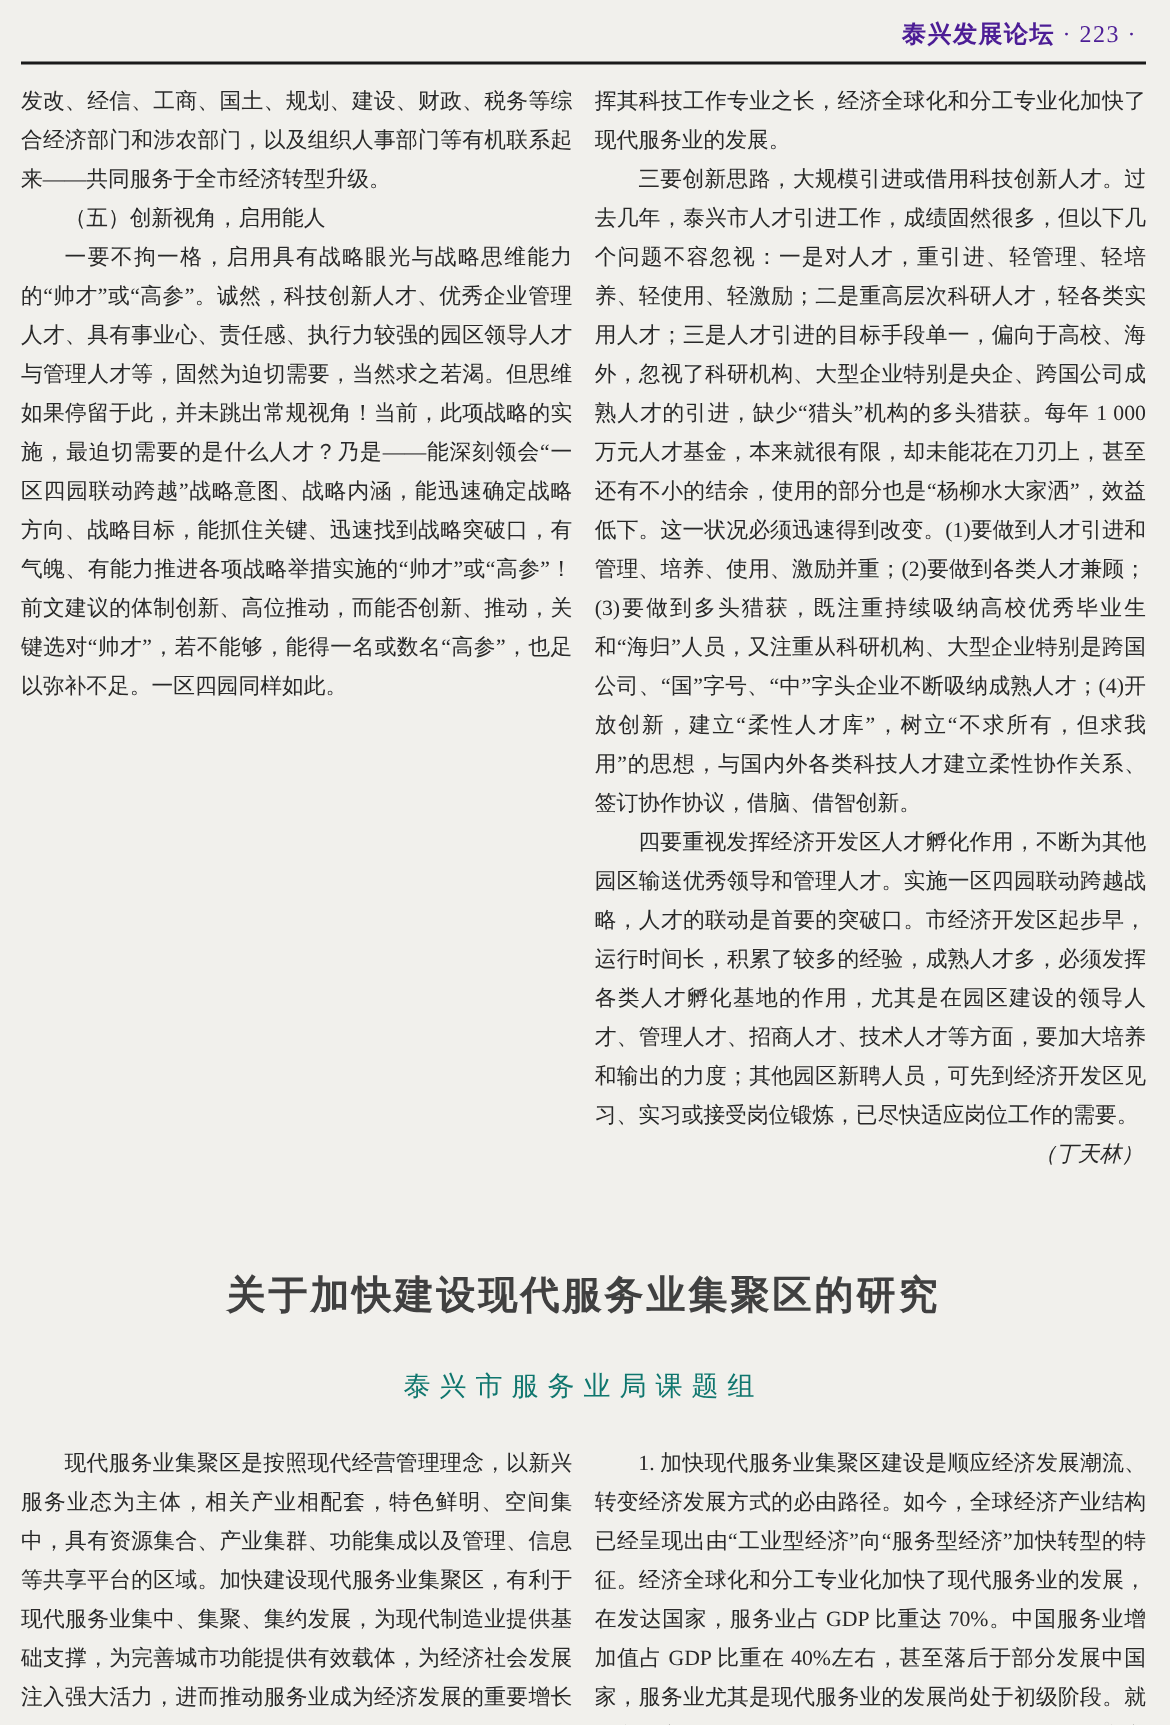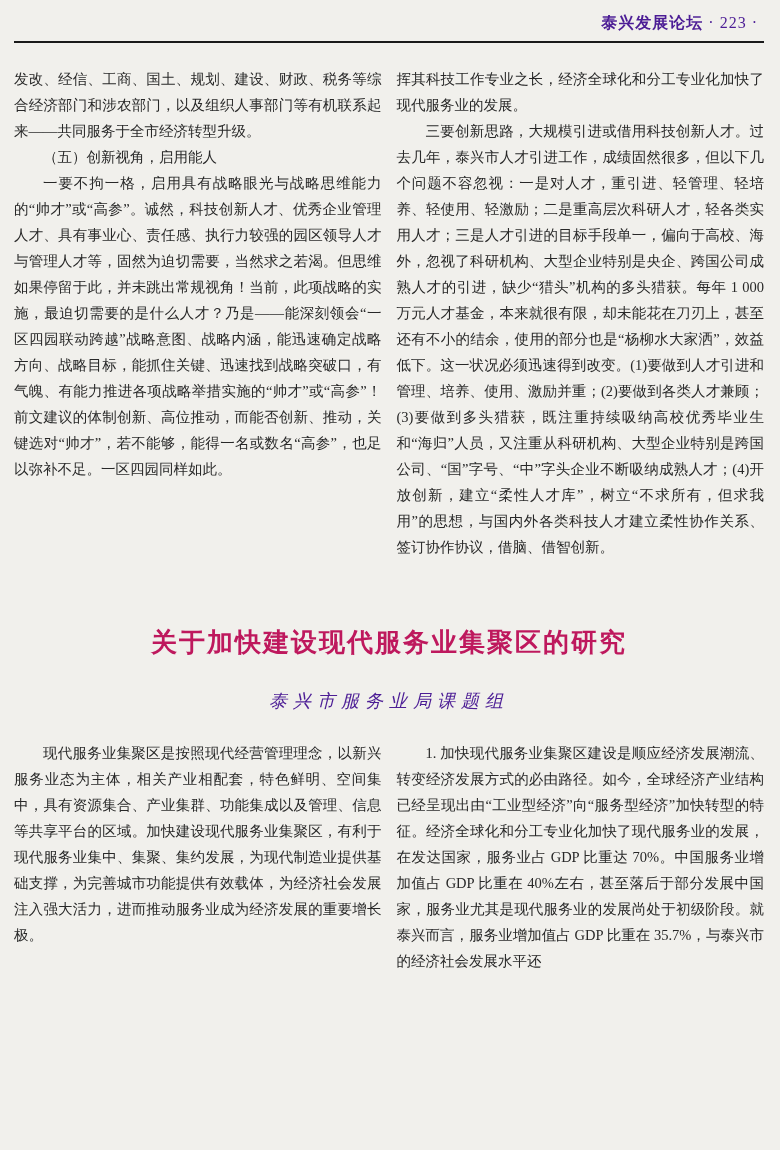--- a/index.html
+++ b/index.html
@@ -22,52 +22,51 @@
   }
   .header .journal { font-family: "Liberation Sans", sans-serif; font-weight: 700; }
   .header .pageno  { font-weight: 400; }
   .rule {
     height: 2px;
     background: #1a1a1a;
     margin-top: 7px;
   }
 
   
-  .columns { display: flex; gap: 15px; margin-top: 23px; }
+  .columns { display: flex; gap: 15px; margin-top: 12px; }
   .col {
     flex: 1;
     font-size: 14.5px;
     line-height: 26px;
     text-align: justify;
     text-justify: inter-character;
     color: #282828;
   }
   .col p { margin: 0; }
   p.indent { text-indent: 2em; }
   .kaiti { }           
   .signature { float: right; font-style: italic; padding-right: 2px; }
 
   
   .article2-title {
     margin-top: 64px;
     text-align: center;
-    font-family: Liberation Sans, sans-serif;
+    font-family: Liberation Mono, monospace;
     font-weight: 700;
     font-size: 26px;
     letter-spacing: 2px;
-    color: #be185d;
+    color: #404040;
     line-height: 36px;
   }
   .article2-author {
     margin-top: 28px;
     text-align: center;
     font-size: 18px;
     letter-spacing: 6px;
-    font-style: italic;                    
-    color: #4c1d95;
+    color: #0f766e;
     line-height: 26px;
   }
   .columns.second { margin-top: 26px; }
 </style>
 </head>
 <body>
 
 <div class="page">
 
   <div class="header">
@@ -77,20 +76,21 @@
 
   <div class="columns">
     <div class="col">
       <p>发改、经信、工商、国土、规划、建设、财政、税务等综合经济部门和涉农部门，以及组织人事部门等有机联系起来——共同服务于全市经济转型升级。</p>
       <p class="indent kaiti">（五）创新视角，启用能人</p>
       <p class="indent">一要不拘一格，启用具有战略眼光与战略思维能力的“帅才”或“高参”。诚然，科技创新人才、优秀企业管理人才、具有事业心、责任感、执行力较强的园区领导人才与管理人才等，固然为迫切需要，当然求之若渴。但思维如果停留于此，并未跳出常规视角！当前，此项战略的实施，最迫切需要的是什么人才？乃是——能深刻领会“一区四园联动跨越”战略意图、战略内涵，能迅速确定战略方向、战略目标，能抓住关键、迅速找到战略突破口，有气魄、有能力推进各项战略举措实施的“帅才”或“高参”！前文建议的体制创新、高位推动，而能否创新、推动，关键选对“帅才”，若不能够，能得一名或数名“高参”，也足以弥补不足。一区四园同样如此。</p>
     </div>
     <div class="col">
       <p>挥其科技工作专业之长，经济全球化和分工专业化加快了现代服务业的发展。</p>
       <p class="indent">三要创新思路，大规模引进或借用科技创新人才。过去几年，泰兴市人才引进工作，成绩固然很多，但以下几个问题不容忽视：一是对人才，重引进、轻管理、轻培养、轻使用、轻激励；二是重高层次科研人才，轻各类实用人才；三是人才引进的目标手段单一，偏向于高校、海外，忽视了科研机构、大型企业特别是央企、跨国公司成熟人才的引进，缺少“猎头”机构的多头猎获。每年 1 000 万元人才基金，本来就很有限，却未能花在刀刃上，甚至还有不小的结余，使用的部分也是“杨柳水大家洒”，效益低下。这一状况必须迅速得到改变。(1)要做到人才引进和管理、培养、使用、激励并重；(2)要做到各类人才兼顾；(3)要做到多头猎获，既注重持续吸纳高校优秀毕业生和“海归”人员，又注重从科研机构、大型企业特别是跨国公司、“国”字号、“中”字头企业不断吸纳成熟人才；(4)开放创新，建立“柔性人才库”，树立“不求所有，但求我用”的思想，与国内外各类科技人才建立柔性协作关系、签订协作协议，借脑、借智创新。</p>
+      <p class="indent"><span>四要重视发挥经济开发区人才孵化作用，不断为其他园区输送优秀领导和管理人才。实施一区四园联动跨越战略，人才的联动是首要的突破口。市经济开发区起步早，运行时间长，积累了较多的经验，成熟人才多，必须发挥各类人才孵化基地的作用，尤其是在园区建设的领导人才、管理人才、招商人才、技术人才等方面，要加大培养和输出的力度；其他园区新聘人员，可先到经济开发区见习、实习或接受岗位锻炼，已尽快适应岗位工作的需要。</span><span class="signature">（丁天林）</span></p>
     </div>
   </div>
 
   <div class="article2-title">关于加快建设现代服务业集聚区的研究</div>
   <div class="article2-author">泰兴市服务业局课题组</div>
 
   <div class="columns second">
     <div class="col">
       <p class="indent">现代服务业集聚区是按照现代经营管理理念，以新兴服务业态为主体，相关产业相配套，特色鲜明、空间集中，具有资源集合、产业集群、功能集成以及管理、信息等共享平台的区域。加快建设现代服务业集聚区，有利于现代服务业集中、集聚、集约发展，为现代制造业提供基础支撑，为完善城市功能提供有效载体，为经济社会发展注入强大活力，进而推动服务业成为经济发展的重要增长极。</p>
 

